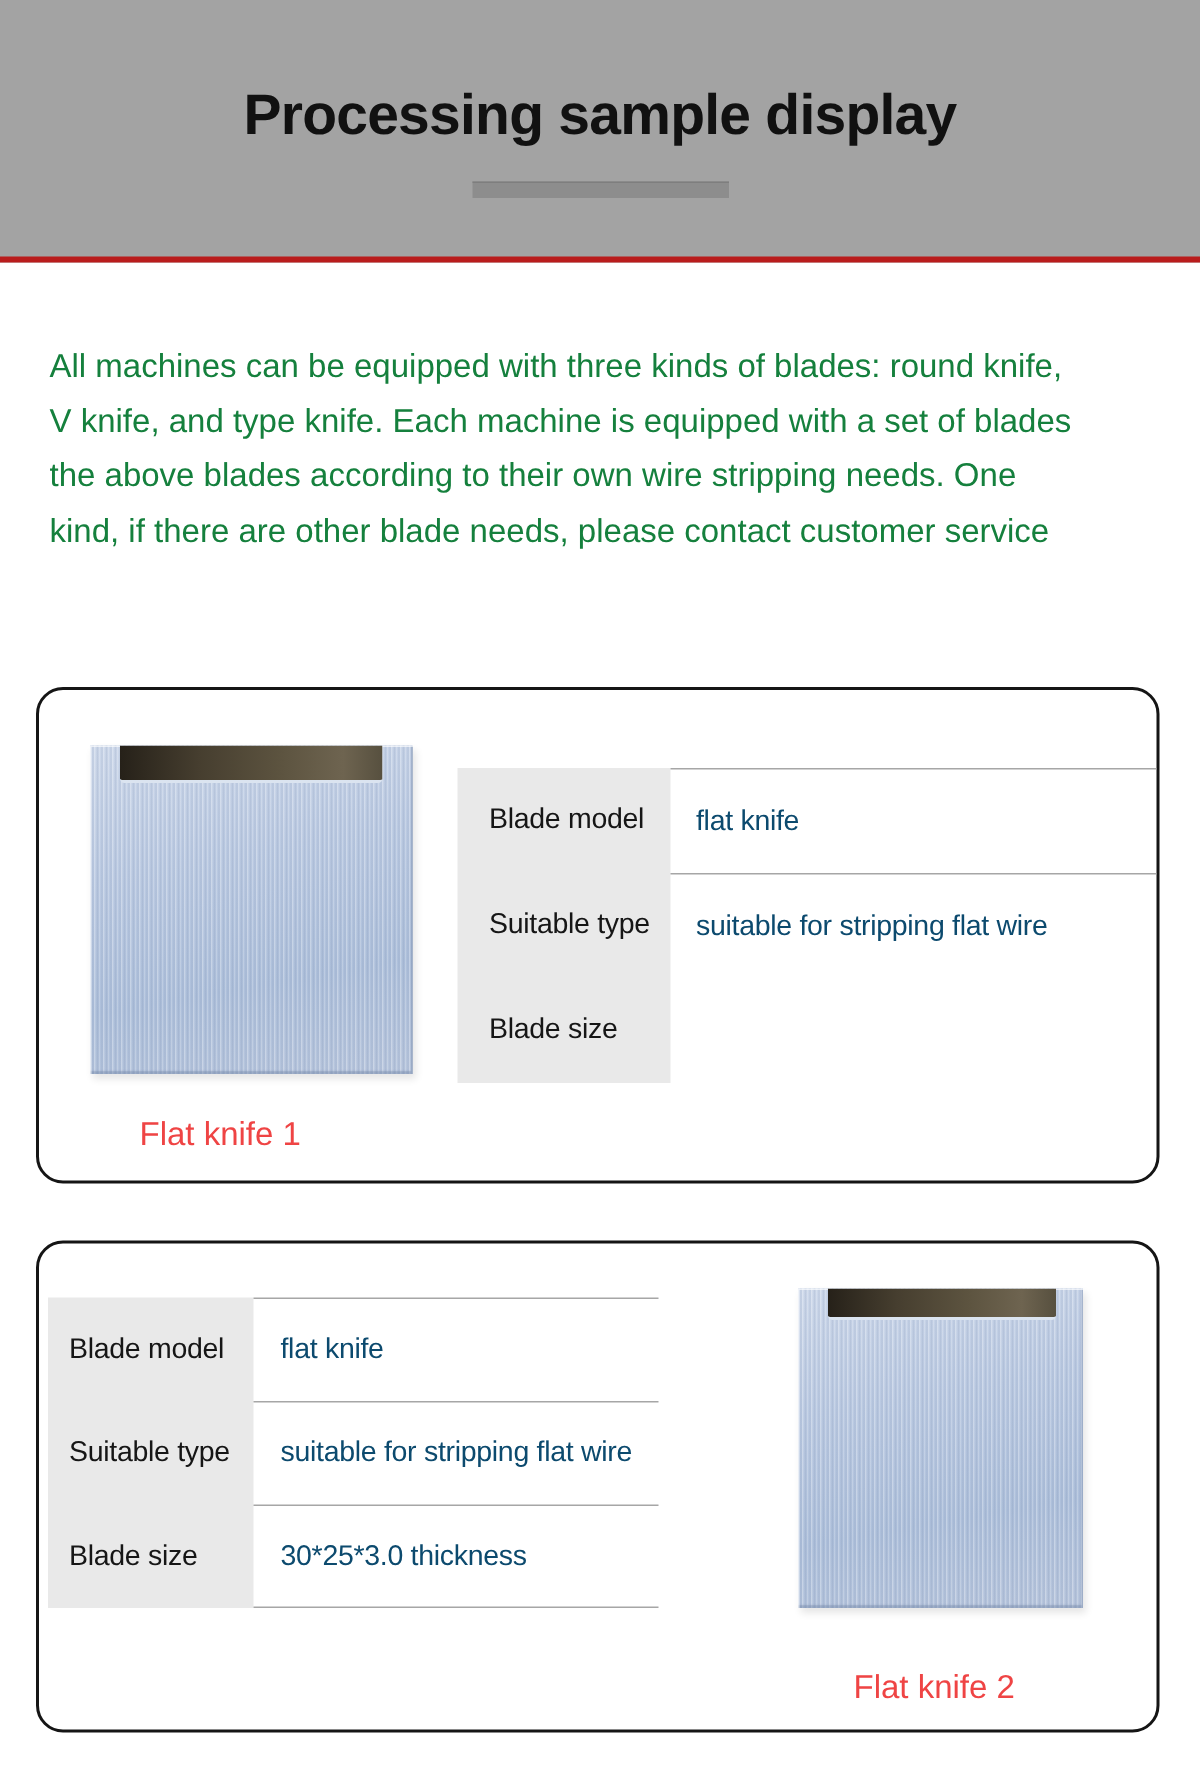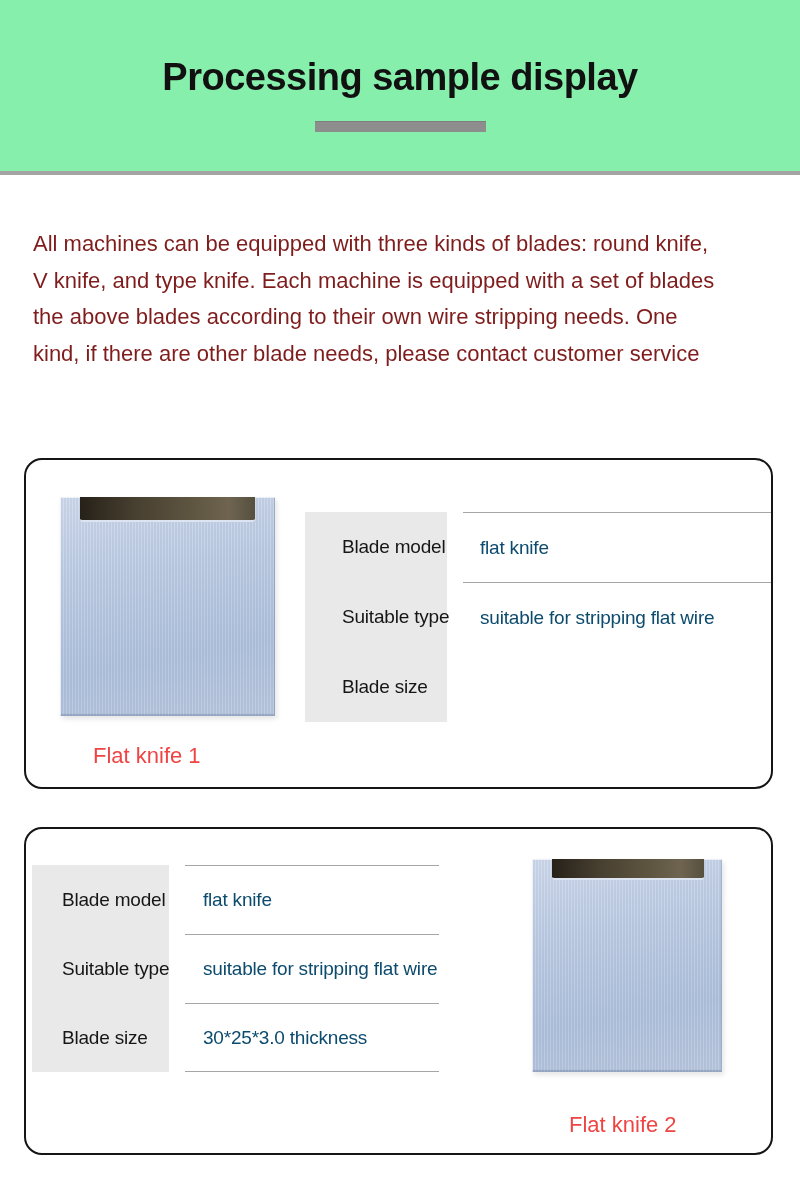--- a/index.html
+++ b/index.html
@@ -10,40 +10,40 @@
     color: #1c1c1c;
     position: relative;
     overflow: hidden;
   }
   .page { position: absolute; inset: 0; }
 
   
   .hero {
     position: absolute; left: 0; top: 0;
     width: 800px; height: 171px;
-    background: #86efac;
-    border-bottom: 4px solid #a3a3a3;
+    background: #a3a3a3;
+    border-bottom: 4px solid #b91c1c;
   }
   .hero-title {
     position: absolute; left: 0; top: 56px; width: 800px;
     margin: 0; text-align: center;
     font-size: 38px; font-weight: bold; letter-spacing: -0.5px;
     color: #111;
   }
   .hero-bar {
     position: absolute; left: 315px; top: 121px;
     width: 171px; height: 10px;
     background: #8d8d8d;
     border-top: 1px solid #7e7e7e;
   }
 
   
   .intro {
     position: absolute; left: 33px; top: 226px; width: 740px;
-    font-size: 22px; line-height: 36.5px; color: #7f1d1d;
+    font-size: 22px; line-height: 36.5px; color: #15803d;
   }
   .intro-line { white-space: nowrap; }
 
   
   .card {
     position: absolute; left: 24px; width: 749px;
     border: 2px solid #151515; border-radius: 18px;
     background: #ffffff; box-sizing: border-box;
   }
   .card-1 { top: 458px; height: 331px; }
@@ -79,21 +79,21 @@
   }
   .caption-1 { left: 67px; top: 272px; }
   .caption-2 { left: 543px; top: 272px; }
 
   
   .spec-table { position: absolute; }
   .spec-table .label-bg {
     position: absolute; left: 0; top: 0; bottom: 0;
     background: #e9e9e9;
   }
-  .spec-row { display: flex; position: relative; padding-left: 16px; }
+  .spec-row { display: flex; position: relative; }
   .spec-cell {
     display: flex; align-items: center;
     font-size: 19px; letter-spacing: -0.2px;
     white-space: nowrap; box-sizing: border-box;
   }
   .cell-label { color: #161616; }
   .cell-value { flex: 1; border-top: 1px solid #a6a6a6; color: #0c4a6e; }
   .spec-row:last-child .cell-value { border-bottom: 1px solid #a6a6a6; }
 
   .table-1 { left: 279px; top: 52px; width: 466px; }

